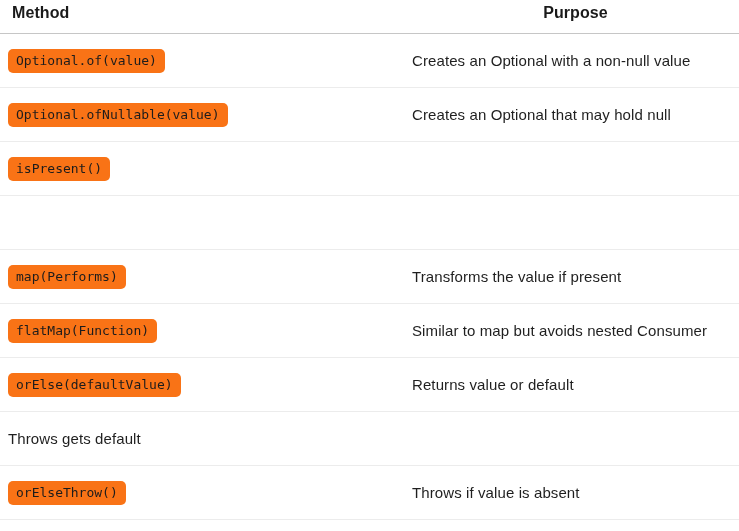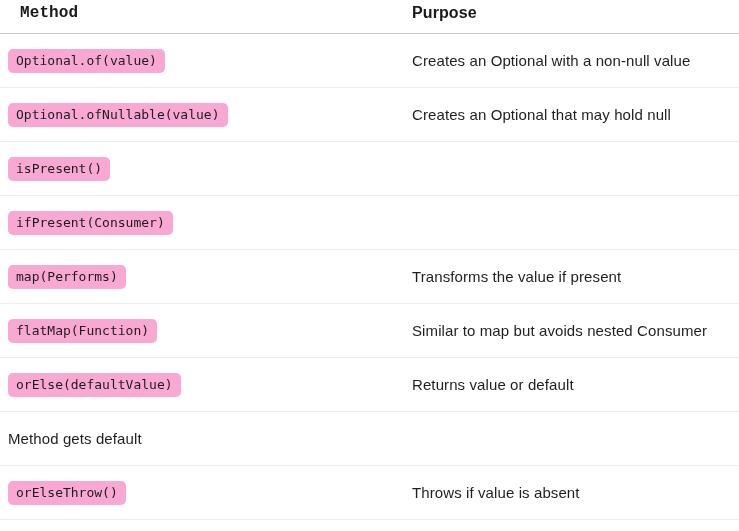--- a/index.html
+++ b/index.html
@@ -20,34 +20,34 @@
     align-items: start;
     border-bottom: 1px solid #c6c6c6;
   }
   .header-cell {
     font-size: 16px;
     font-weight: 700;
     color: #1a1a1a;
     padding-top: 4px;
     letter-spacing: 0.1px;
   }
-  .header-cell.method { padding-left: 20px; font-family: Liberation Mono, monospace; }
-  .header-cell.purpose { padding-left: 8px; }
+  .header-cell.method { padding-left: 12px; }
+  .header-cell.purpose { padding-left: 8px; text-align: center; }
   .row {
     display: grid;
     grid-template-columns: 404px 1fr;
     height: 54px;
     align-items: center;
     border-bottom: 1px solid #ececec;
   }
   .cell.method-cell { padding-left: 8px; }
   .cell.purpose-cell { padding-left: 8px; }
   .badge {
     display: inline-block;
-    background: #f9a8d4;
+    background: #f97316;
     border-radius: 5px;
     padding: 4px 8px 5px 8px;
     font-family: "DejaVu Sans Mono", monospace;
     font-size: 13px;
     color: #1c1c1c;
     white-space: nowrap;
   }
   .purpose-text {
     font-size: 15px;
     color: #1f1f1f;
@@ -82,23 +82,20 @@
     </div>
   </div>
 
   <div class="row">
     <div class="cell method-cell">
       <code class="badge">isPresent()</code>
     </div>
   </div>
 
   <div class="row">
-    <div class="cell method-cell">
-      <code class="badge">ifPresent(Consumer)</code>
-    </div>
   </div>
 
   <div class="row">
     <div class="cell method-cell">
       <code class="badge">map(Performs)</code>
     </div>
     <div class="cell purpose-cell">
       <span class="purpose-text">Transforms the value if present</span>
     </div>
   </div>
@@ -116,21 +113,21 @@
     <div class="cell method-cell">
       <code class="badge">orElse(defaultValue)</code>
     </div>
     <div class="cell purpose-cell">
       <span class="purpose-text">Returns value or default</span>
     </div>
   </div>
 
   <div class="row">
     <div class="cell purpose-cell">
-      <span class="purpose-text">Method gets default</span>
+      <span class="purpose-text">Throws gets default</span>
     </div>
   </div>
 
   <div class="row">
     <div class="cell method-cell">
       <code class="badge">orElseThrow()</code>
     </div>
     <div class="cell purpose-cell">
       <span class="purpose-text">Throws if value is absent</span>
     </div>

